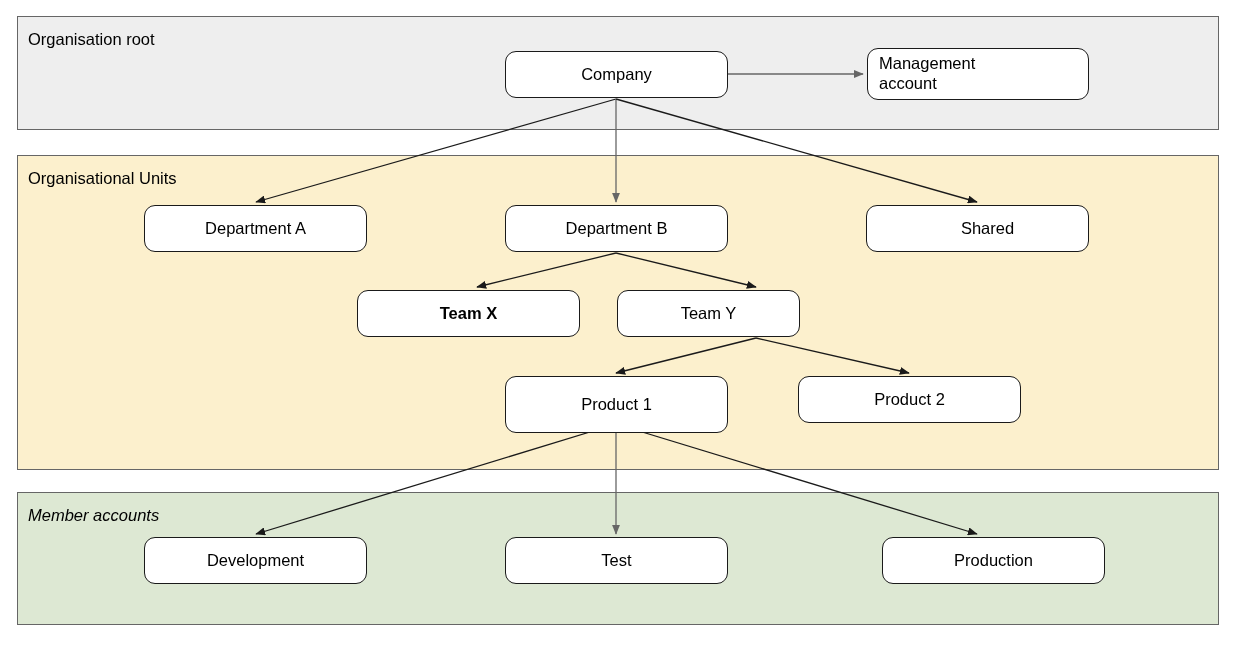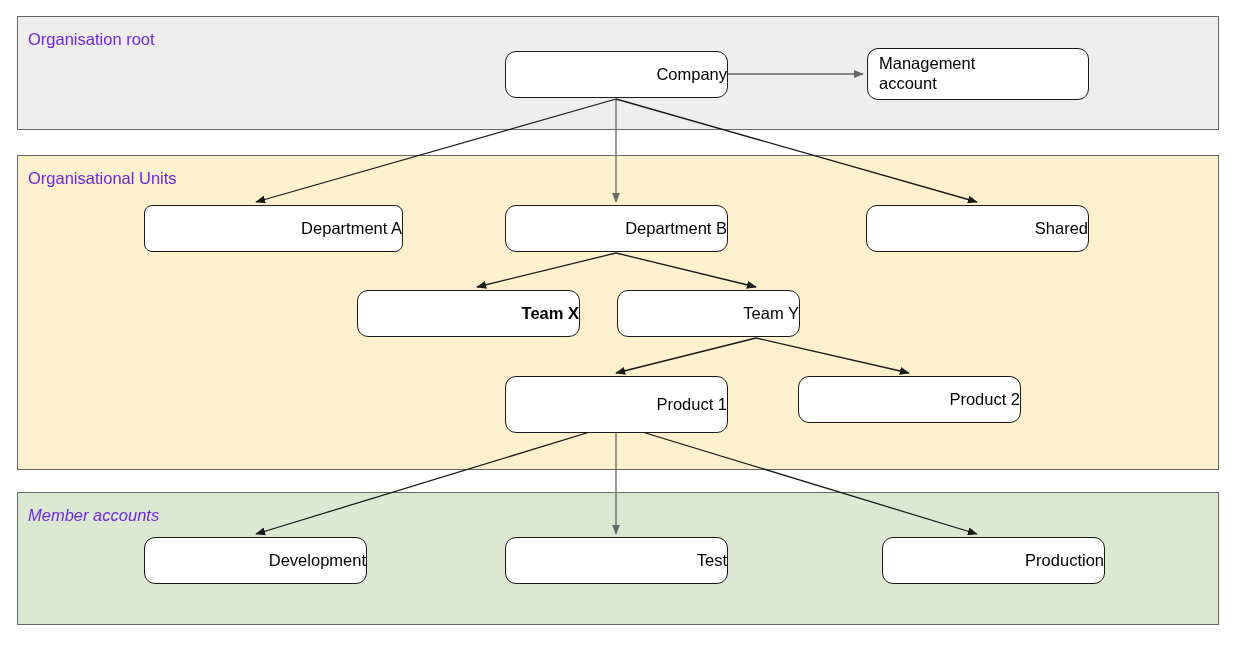--- a/index.html
+++ b/index.html
@@ -20,34 +20,34 @@
   }
   
   .band {
     position: absolute;
     box-sizing: border-box;
     border: 1.4px solid #666666;
   }
   .band-label {
     position: absolute;
     font-size: 16.5px;
-    color: #6d28d9;
+    color: #000000;
     line-height: 1;
     white-space: nowrap;
   }
   
   .node {
     position: absolute;
     box-sizing: border-box;
     background: #ffffff;
     border: 1.4px solid #1a1a1a;
     border-radius: 11px;
     display: flex;
     align-items: center;
-    justify-content: flex-end;
+    justify-content: center;
     font-size: 16.5px;
     color: #000000;
     line-height: 1.2;
     text-align: center;
   }
   .node.align-left {
     justify-content: flex-start;
     text-align: left;
     padding-left: 11px;
   }
@@ -104,21 +104,21 @@
   </svg>
 
   <div id="nodes-root">
       <div class="node" style="left: 505px; top: 51px; width: 223px; height: 47px;">
         <span class="node-label">Company</span>
       </div>
       <div class="node align-left" style="left: 867px; top: 48px; width: 222px; height: 52px;">
         <span class="node-label">Management
 account</span>
       </div>
-      <div class="node" style="left: 144px; top: 205px; width: 259px; height: 47px; border-radius: 8px;">
+      <div class="node" style="left: 144px; top: 205px; width: 223px; height: 47px;">
         <span class="node-label">Department A</span>
       </div>
       <div class="node" style="left: 505px; top: 205px; width: 223px; height: 47px;">
         <span class="node-label">Department B</span>
       </div>
       <div class="node" style="left: 866px; top: 205px; width: 223px; height: 47px; padding-left: 20px;">
         <span class="node-label">Shared</span>
       </div>
       <div class="node" style="left: 357px; top: 290px; width: 223px; height: 47px; font-weight: bold;">
         <span class="node-label">Team X</span>

